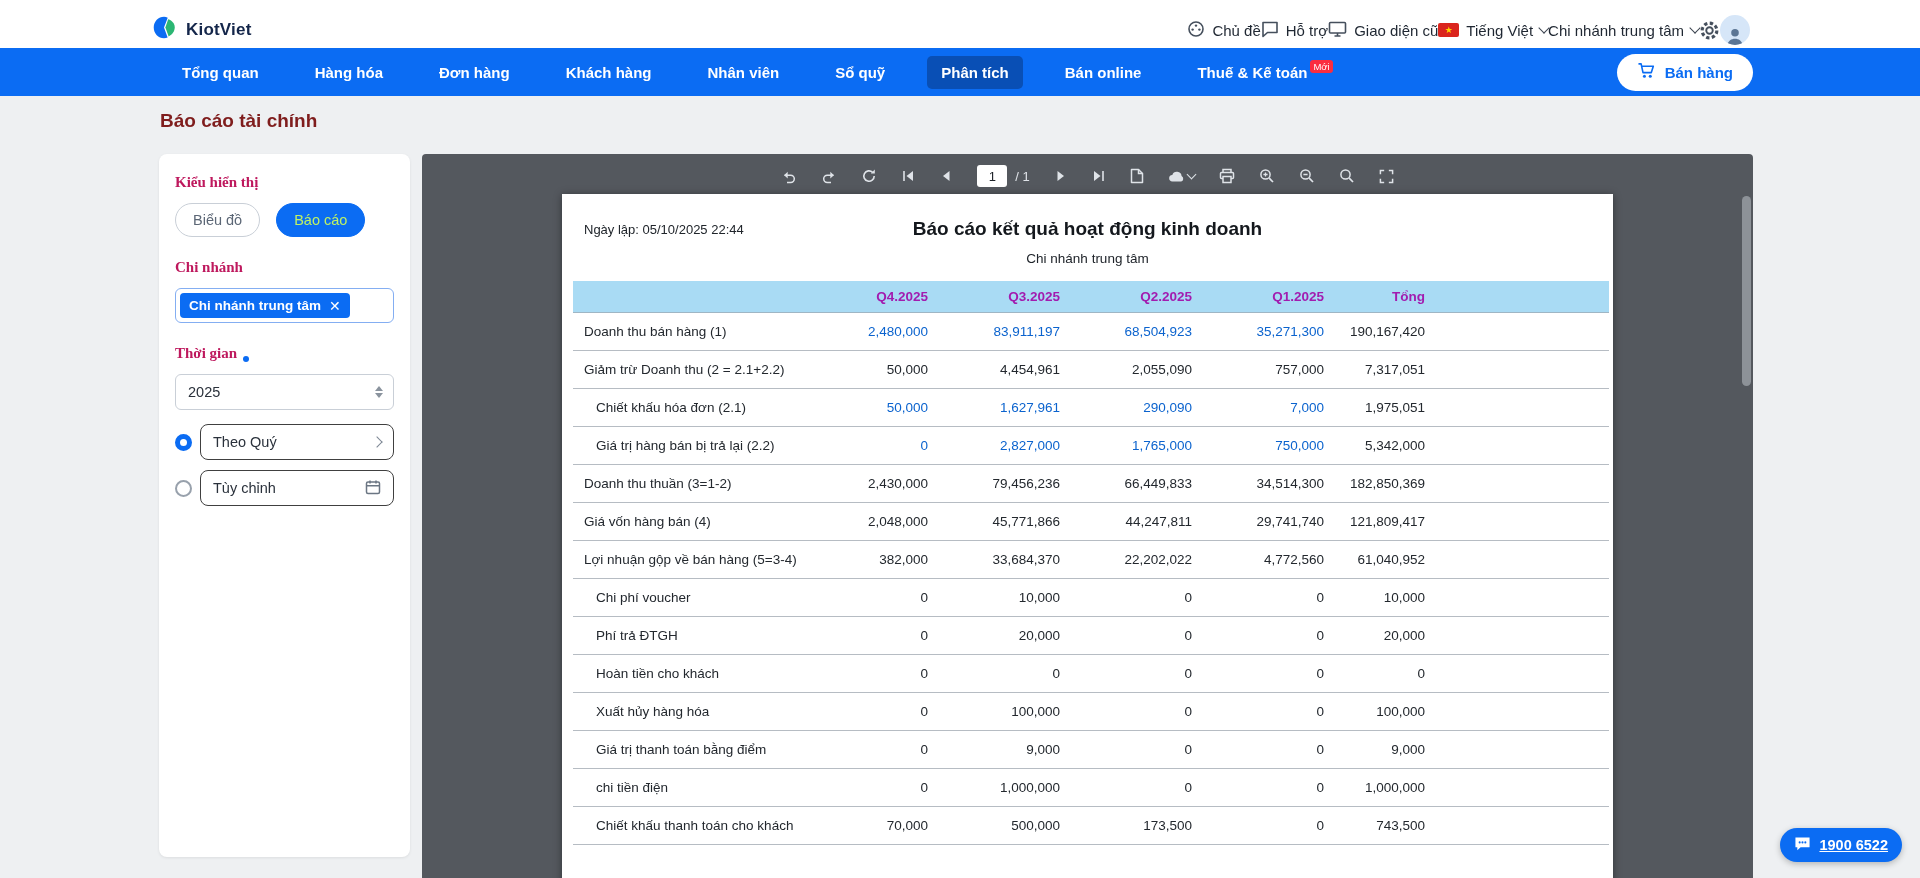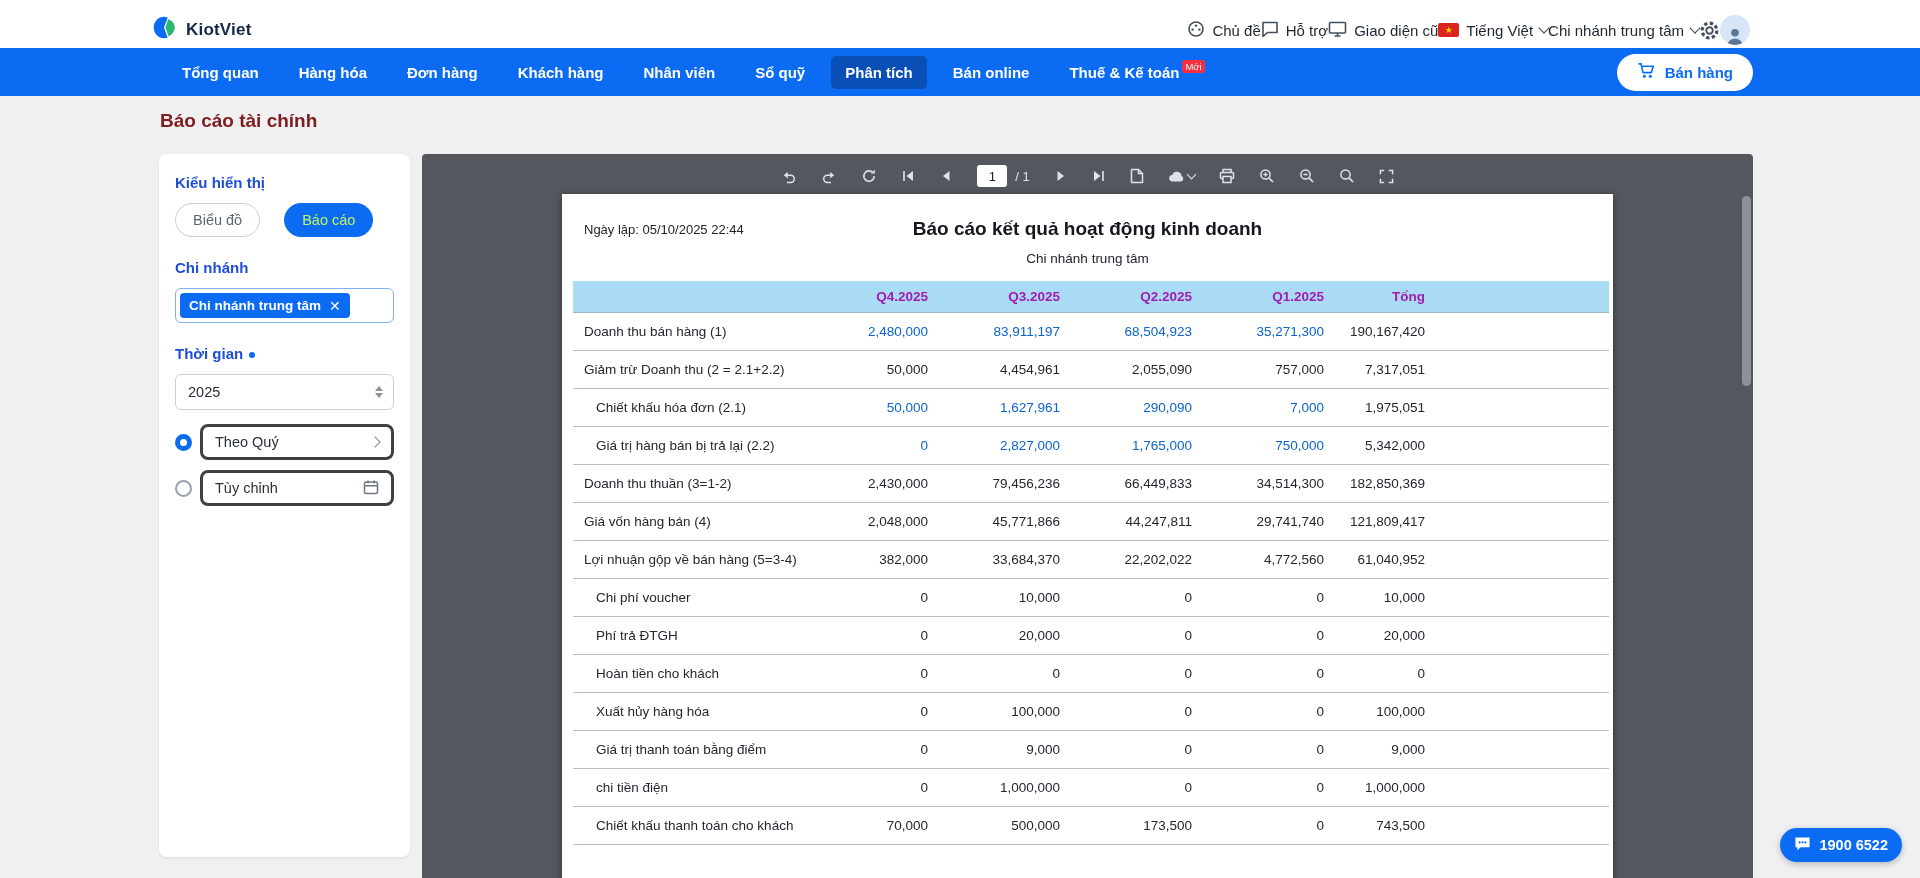--- a/index.html
+++ b/index.html
@@ -12,49 +12,49 @@
   .brand-name { font-size:17px; font-weight:800; color:#14264a; letter-spacing:.2px; }
   .topbar-right { display:flex; align-items:center; }
   .topbar-link { display:flex; align-items:center; gap:7px; font-size:15px; color:#1f2732; cursor:pointer; white-space:nowrap; }
   .chev { width:8px; height:8px; border-right:1.8px solid #3c4450; border-bottom:1.8px solid #3c4450; transform:rotate(45deg); margin-top:-4px; }
   .flag { width:21px; height:14px; background:#da251d; border-radius:2px; display:flex; align-items:center; justify-content:center; color:#ffd400; font-size:9px; line-height:1; }
   .iconbtn { display:flex; align-items:center; justify-content:center; cursor:pointer; }
   .avatar { width:30px; height:30px; border-radius:50%; background:#d6e6f8; display:flex; align-items:flex-end; justify-content:center; overflow:hidden; cursor:pointer; }
 
   
   .mainnav { position:absolute; top:48px; left:0; right:0; height:48px; background:#0b6cf3; display:flex; align-items:center; padding:0 167px 0 168px; z-index:5; }
-  .nav-items { display:flex; align-items:center; gap:12px; }
+  .nav-items { display:flex; align-items:center; gap:28px; }
   .nav-item { padding:8px 14px; border-radius:5px; color:#fff; font-weight:700; font-size:15px; cursor:pointer; position:relative; white-space:nowrap; }
   .nav-item.active { background:#094fb5; }
   .nav-item sup.badge { background:#fb2d3f; color:#fff; font-size:9.5px; font-weight:400; border-radius:3px; padding:1px 3px; margin-left:3px; position:relative; top:-2px; }
   .sell-btn { margin-left:auto; height:37px; background:#fff; border:none; border-radius:19px; display:flex; align-items:center; gap:9px; padding:0 20px; color:#0b6cf3; font-weight:700; font-size:15px; cursor:pointer; }
 
   
   .page-title { position:absolute; left:160px; top:110px; font-size:19px; font-weight:700; color:#7f1d1d; }
 
   
   .sidebar { position:absolute; left:159px; top:154px; width:251px; height:703px; background:#fff; border-radius:8px; box-shadow:0 1px 3px rgba(0,0,0,.08); padding:20px 16px; }
-  .sb-label { font-size:15px; font-weight:700; color:#1d4ed8; margin-bottom:12px; display:flex; align-items:center; gap:6px; }
+  .sb-label { font-size:15px; font-weight:700; color:#be185d; margin-bottom:12px; display:flex; align-items:flex-end; gap:6px;font-family:Liberation Serif, serif; }
   .dot { width:6px; height:6px; border-radius:50%; background:#0b6cf3; margin-top:2px; }
-  .seg { display:flex; gap:24px; margin-bottom:22px; }
+  .seg { display:flex; gap:16px; margin-bottom:22px; }
   .pill { height:34px; border-radius:17px; padding:0 17px; font-size:14.5px; display:flex; align-items:center; cursor:pointer; }
   .pill.ghost { background:#fff; border:1px solid #c9cfd7; color:#5c6776; }
   .pill.solid { background:#0b6cf3; border:1px solid #0b6cf3; color:#bef264; }
   .chip-box { border:1px solid #84aef2; border-radius:6px; padding:4px; margin-bottom:22px; display:flex; }
   .chip { background:#0b6cf3; color:#fff; font-size:13.5px; font-weight:700; border-radius:4px; padding:5px 9px; display:flex; gap:8px; align-items:center; }
   .chip-x { cursor:pointer; font-size:14px; font-weight:400; line-height:1; }
   .select-box { height:36px; border:1px solid #c9cfd7; border-radius:6px; display:flex; align-items:center; justify-content:space-between; padding:0 10px 0 12px; font-size:14.5px; color:#2a313b; margin-bottom:14px; cursor:pointer; }
   .sorters { display:flex; flex-direction:column; gap:2px; }
   .tri-up { width:0; height:0; border-left:4px solid transparent; border-right:4px solid transparent; border-bottom:5px solid #8a939e; }
   .tri-down { width:0; height:0; border-left:4px solid transparent; border-right:4px solid transparent; border-top:5px solid #8a939e; }
   .opt-row { display:flex; align-items:center; gap:8px; margin-bottom:10px; }
   .radio { width:17px; height:17px; border-radius:50%; background:#fff; flex:0 0 17px; cursor:pointer; }
   .radio.sel { border:5px solid #0b6cf3; }
   .radio.un { border:2px solid #98a1ac; }
-  .opt-box { flex:1; height:36px; border:3px solid #404040; border-radius:8px; display:flex; align-items:center; justify-content:space-between; padding:0 12px; font-size:14.5px; color:#2a313b; cursor:pointer; }
+  .opt-box { flex:1; height:36px; border:1px solid #404040; border-radius:8px; display:flex; align-items:center; justify-content:space-between; padding:0 12px; font-size:14.5px; color:#2a313b; cursor:pointer; }
   .chev-r { width:8px; height:8px; border-top:1.8px solid #7d8794; border-right:1.8px solid #7d8794; transform:rotate(45deg); }
 
   
   .viewer { position:absolute; left:422px; top:154px; width:1331px; bottom:0; background:#54585e; border-radius:4px 4px 0 0; overflow:hidden; }
   .toolbar { display:flex; align-items:center; justify-content:center; gap:24px; height:40px; padding-top:4px; }
   .tb-btn { display:flex; align-items:center; justify-content:center; cursor:pointer; color:#dfe3e8; }
   .page-box { display:flex; align-items:center; gap:8px; }
   .page-input { width:30px; height:22px; border:none; border-radius:3px; text-align:center; font-size:13px; background:#fff; color:#1d2228; }
   .page-total { color:#dfe3e8; font-size:13px; }
   .chev-dn-w { width:7px; height:7px; border-right:1.6px solid #dfe3e8; border-bottom:1.6px solid #dfe3e8; transform:rotate(45deg); margin:-3px 0 0 2px; }
@@ -74,21 +74,21 @@
   th.tong { width:101px; }
   th.spacer-col { width:170px; }
   tbody tr { border-bottom:1px solid #b6bcc3; }
   tbody td { font-size:13.5px; color:#23282e; text-align:right; padding:0 14px 0 0; height:38px; white-space:nowrap; }
   td.lbl { text-align:left; padding-left:11px; padding-right:4px; }
   td.lbl.ind { padding-left:23px; }
   td.link { color:#0b63ce; cursor:pointer; }
   td.spacer { padding:0; }
 
   
-  .chat-fab { position:absolute; right:18px; bottom:16px; height:34px; background:#0b6cf3; border-radius:17px; display:flex; align-items:center; gap:8px; padding:0 14px; color:#fff; font-weight:700; font-size:14.5px; cursor:pointer; box-shadow:0 2px 6px rgba(0,0,0,.25); z-index:9; }
+  .chat-fab { position:absolute; right:18px; bottom:16px; height:34px; background:#0b6cf3; border-radius:17px; display:flex; align-items:center; gap:8px; padding:0 14px; color:#fff; font-weight:700; font-size:14.5px; cursor:pointer; box-shadow:0 2px 6px rgba(0,0,0,.25); z-index:9;text-decoration:underline; }
 </style>
 </head>
 <body>
 
 <header class="topbar">
   <div class="brand">
     <span>
       <svg width="28" height="28" viewBox="0 0 30 30">
         <path d="M15 3C9 3 4 8 4 14.5S9 26 15 26c1.4 0 2.7-.3 3.9-.7L15 14.5 19 4c-1.2-.6-2.6-1-4-1z" fill="#0b6cf3"></path>
         <path d="M19.5 5.5 16.5 14.5l3.5 9.5c4-1.8 6.5-5.5 6.5-9.7 0-4-2.6-7.5-7-8.8z" fill="#2bb673"></path>

